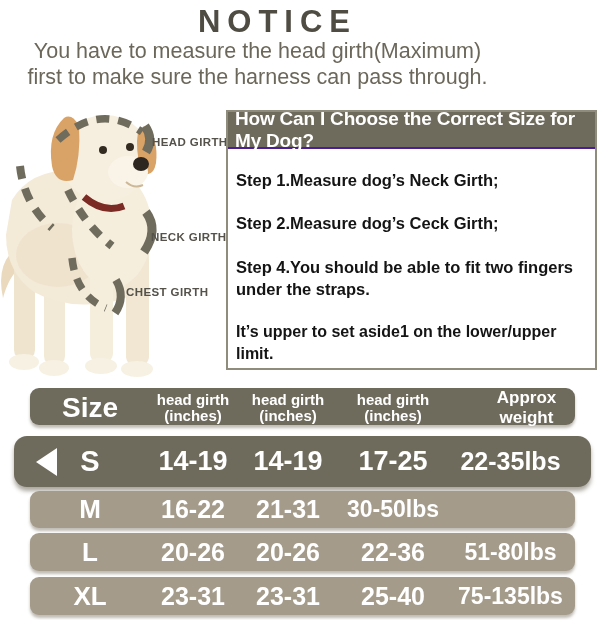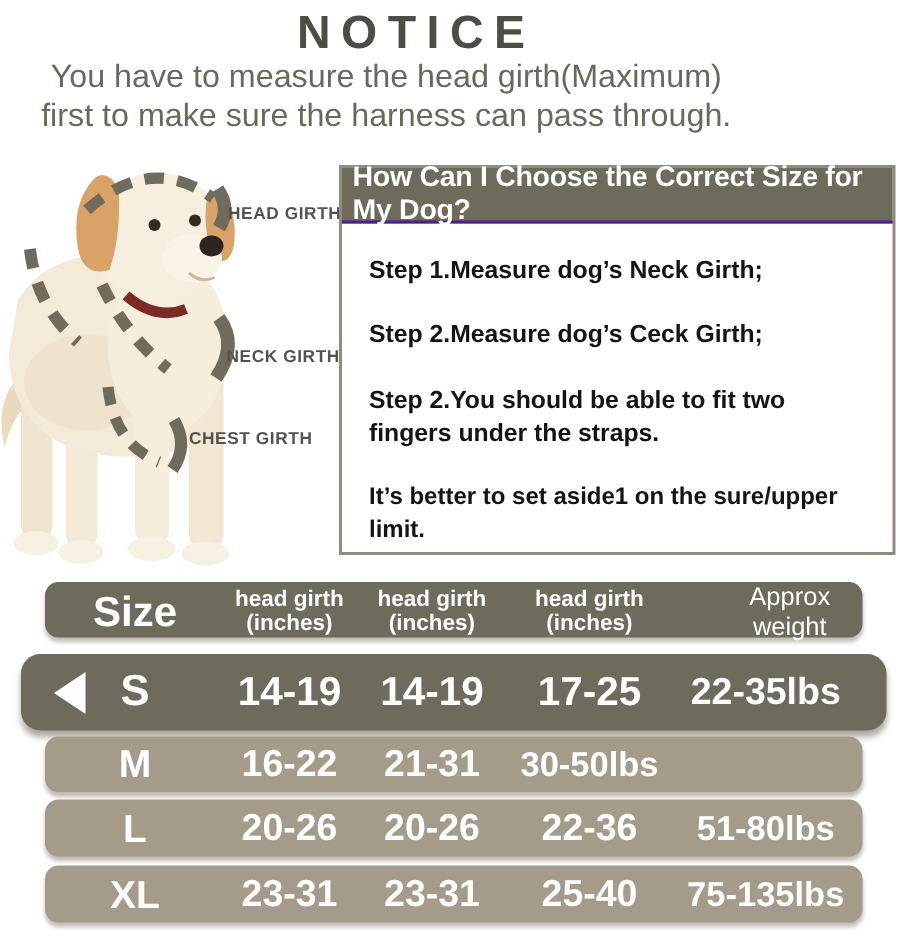--- a/index.html
+++ b/index.html
@@ -25,37 +25,37 @@
   .guide-box{
     position:absolute;left:226px;top:110px;width:371px;height:260px;
     border:2px solid #8f8b7d;background:#fff;box-sizing:border-box;
   }
   .guide-header{
     height:35px;background:#6e6a5c;color:#ffffff;display:flex;align-items:center;
     padding-left:7px;font-size:19px;font-weight:bold;letter-spacing:-0.2px;
     border-bottom:2px solid #4c1d95;
   }
   .guide-body{
-    padding:20px 12px 0 18px;color:#141414;font-size:16.5px;font-weight:bold;line-height:1.35;
+    padding:20px 12px 0 8px;color:#141414;font-size:16.5px;font-weight:bold;line-height:1.35;
   }
   .guide-body p{margin:0 0 21px 0;}
   .guide-note{margin-top:27px;font-size:16px;}
   
   .trow{
     position:absolute;display:grid;
     grid-template-columns:120px 86px 104px 106px 129px;
     align-items:center;color:#ffffff;text-align:center;
     box-shadow:0 3px 3px rgba(90,80,60,.38);
   }
   .t-header{
     left:30px;top:388px;width:545px;height:37px;border-radius:9px;background:#6e6a5c;
   }
   .hd-size{font-size:28px;font-weight:bold;}
   .hd-girth{font-size:15px;font-weight:bold;line-height:1.1;}
-  .hd-weight{font-size:17px;font-weight:normal;margin-left:32px;}
+  .hd-weight{font-size:17px;font-weight:bold;margin-left:32px;}
   .row-s{
     left:14px;top:436px;width:577px;height:51px;border-radius:13px;background:#6e6a5c;
     box-shadow:0 4px 4px rgba(70,62,45,.45);
   }
   .s-inner{
     position:absolute;left:16px;top:0;width:545px;height:100%;display:grid;
     grid-template-columns:120px 86px 104px 106px 129px;align-items:center;text-align:center;
   }
   .sel-arrow{
     position:absolute;left:22px;top:50%;transform:translateY(-50%);
@@ -126,22 +126,22 @@
     <text x="152" y="46" class="girth-label">HEAD GIRTH</text>
     <text x="151" y="141" class="girth-label">NECK GIRTH</text>
     <text x="126" y="196" class="girth-label">CHEST GIRTH</text>
   </svg>
 
   <div class="guide-box">
     <div class="guide-header">How Can I Choose the Correct Size for My Dog?</div>
     <div class="guide-body">
       <p>Step 1.Measure dog’s Neck Girth;</p>
       <p>Step 2.Measure dog’s Ceck Girth;</p>
-      <p>Step 2.You should be able to fit two fingers under the straps.</p>
-      <p class="guide-note">It’s better to set aside1 on the sure/upper limit.</p>
+      <p>Step 4.You should be able to fit two fingers under the straps.</p>
+      <p class="guide-note">It’s upper to set aside1 on the lower/upper limit.</p>
     </div>
   </div>
 
   <div class="trow t-header">
     <div class="hd-size">Size</div>
     <div class="hd-girth">
       <div>head girth</div>
       <div>(inches)</div>
     </div>
     <div class="hd-girth">

